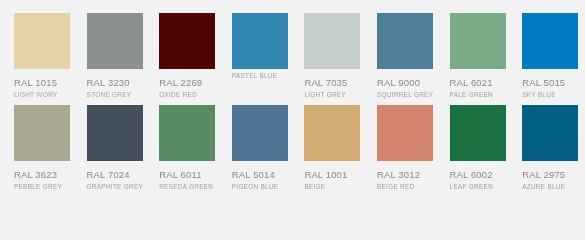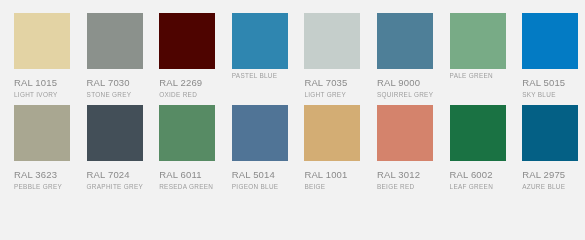--- a/index.html
+++ b/index.html
@@ -67,21 +67,21 @@
 
 <div id="swatch-palette">
     <div class="swatch-row">
       <div class="swatch-cell">
         <div class="swatch-chip" style="background-color: rgb(227, 211, 164);"></div>
         <div class="swatch-code">RAL 1015</div>
         <div class="swatch-name">LIGHT IVORY</div>
       </div>
       <div class="swatch-cell">
         <div class="swatch-chip" style="background-color: rgb(139, 145, 140);"></div>
-        <div class="swatch-code">RAL 7030</div>
+        <div class="swatch-code">RAL 3230</div>
         <div class="swatch-name">STONE GREY</div>
       </div>
       <div class="swatch-cell">
         <div class="swatch-chip" style="background-color: rgb(78, 4, 0);"></div>
         <div class="swatch-code">RAL 2269</div>
         <div class="swatch-name">OXIDE RED</div>
       </div>
       <div class="swatch-cell">
         <div class="swatch-chip" style="background-color: rgb(47, 134, 176);"></div>
         <div class="swatch-name">PASTEL BLUE</div>
@@ -91,20 +91,21 @@
         <div class="swatch-code">RAL 7035</div>
         <div class="swatch-name">LIGHT GREY</div>
       </div>
       <div class="swatch-cell">
         <div class="swatch-chip" style="background-color: rgb(78, 127, 152);"></div>
         <div class="swatch-code">RAL 9000</div>
         <div class="swatch-name">SQUIRREL GREY</div>
       </div>
       <div class="swatch-cell">
         <div class="swatch-chip" style="background-color: rgb(120, 171, 134);"></div>
+        <div class="swatch-code">RAL 6021</div>
         <div class="swatch-name">PALE GREEN</div>
       </div>
       <div class="swatch-cell">
         <div class="swatch-chip" style="background-color: rgb(3, 123, 196);"></div>
         <div class="swatch-code">RAL 5015</div>
         <div class="swatch-name">SKY BLUE</div>
       </div>
     </div>
     <div class="swatch-row">
       <div class="swatch-cell">

